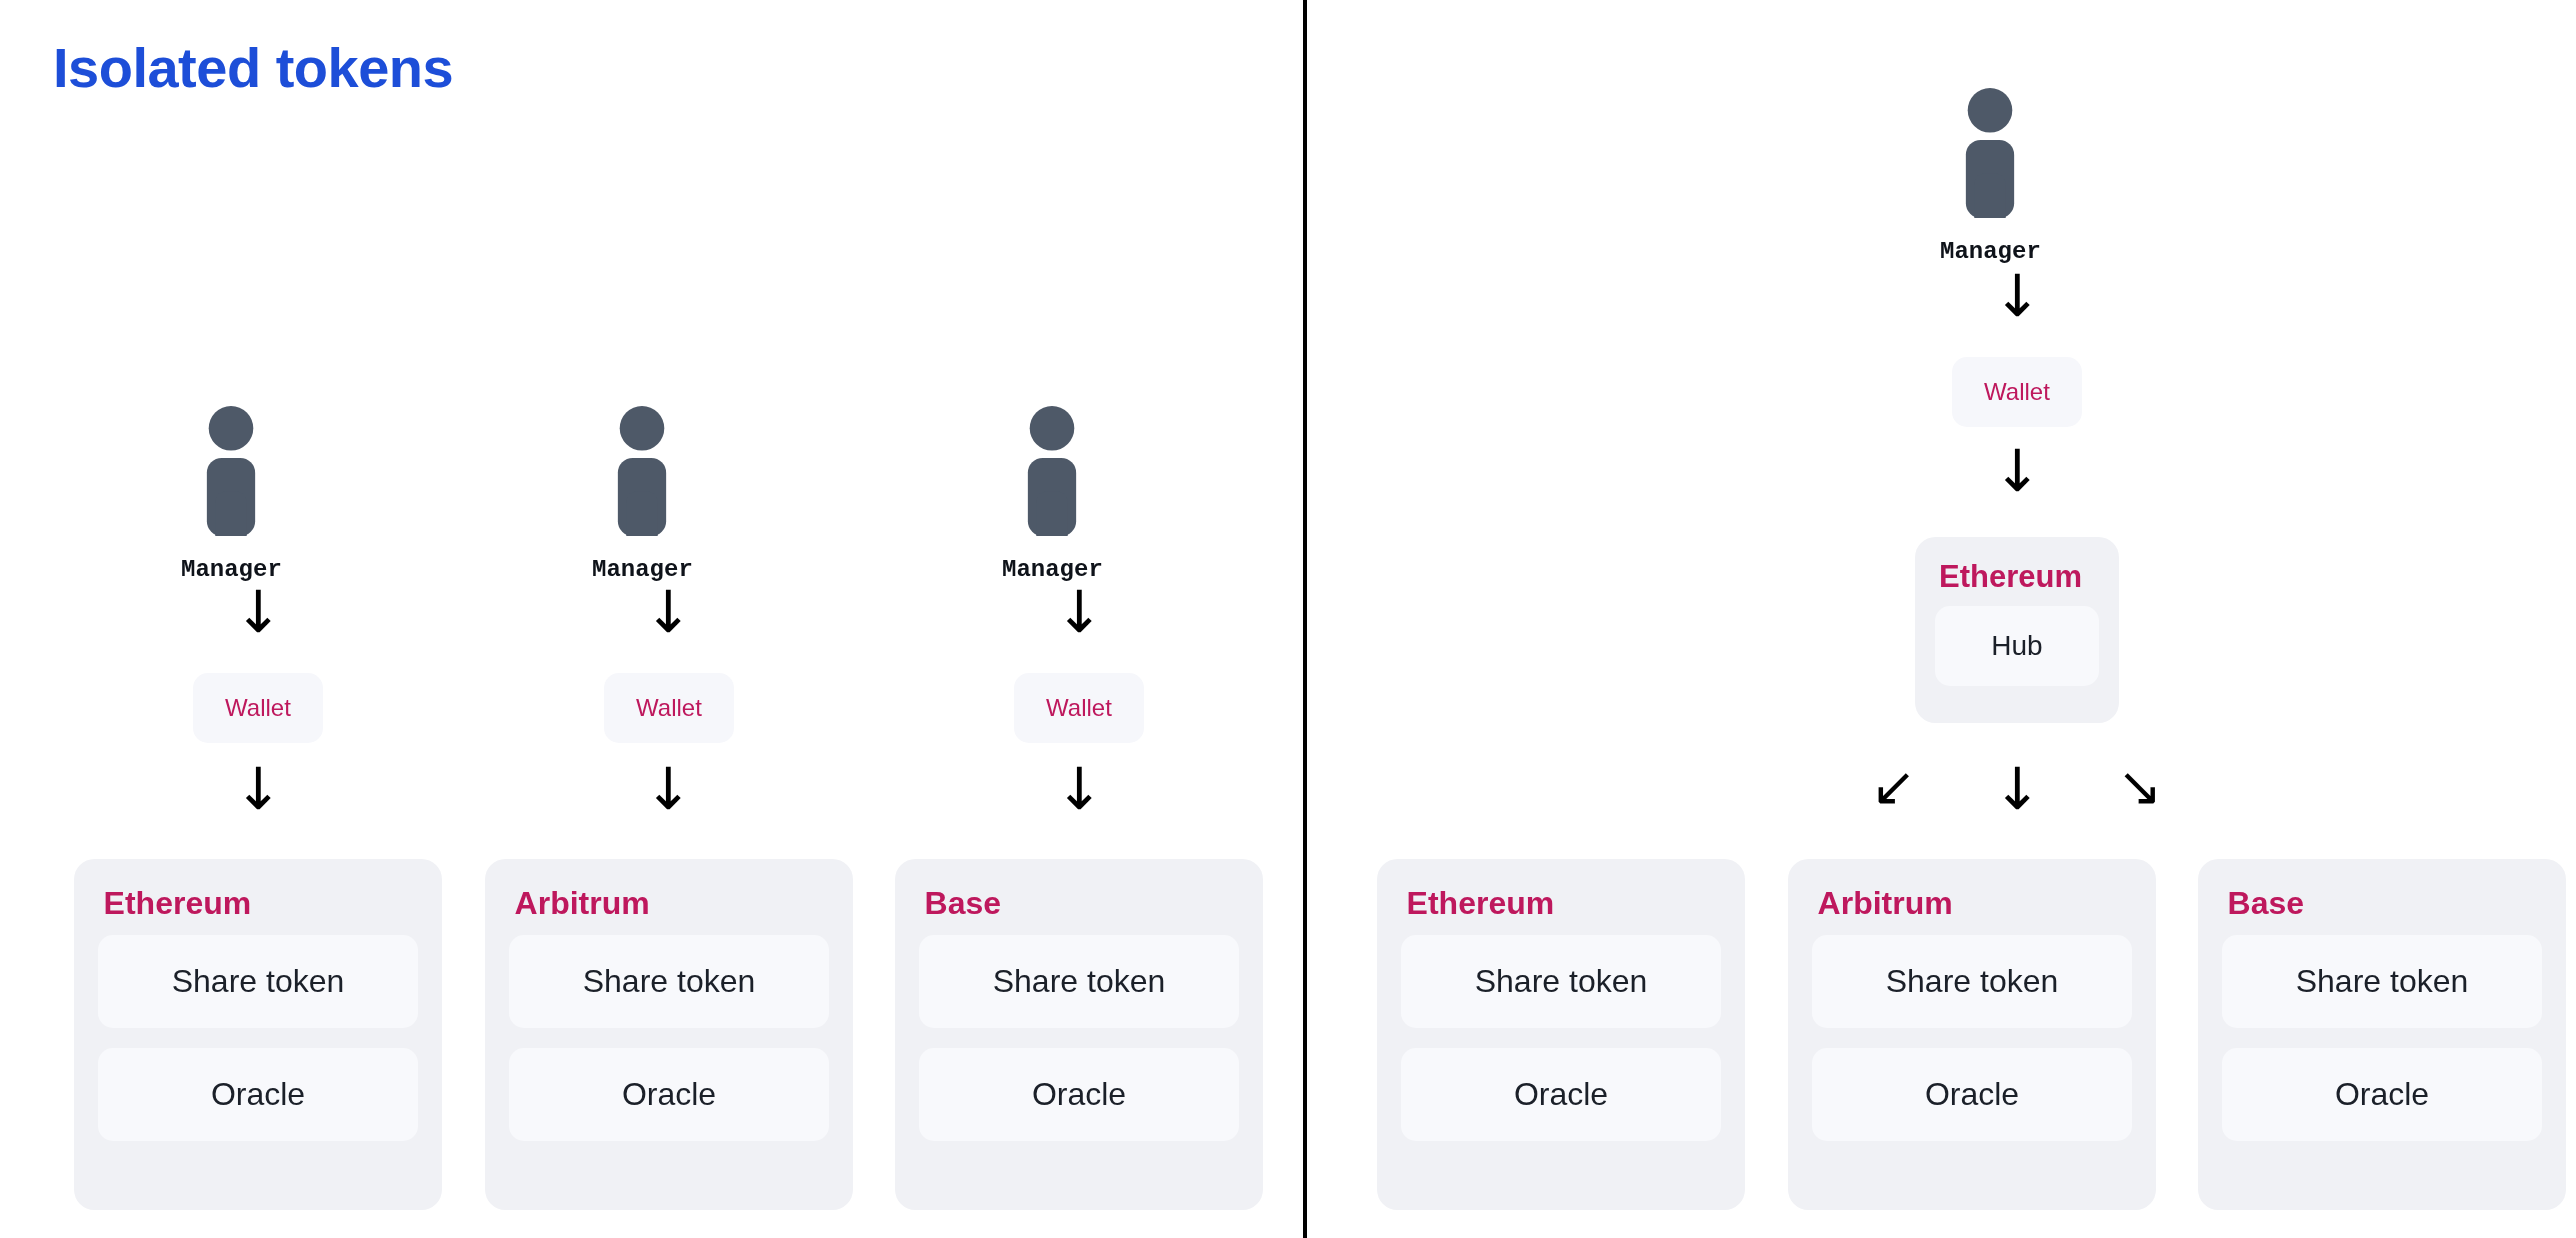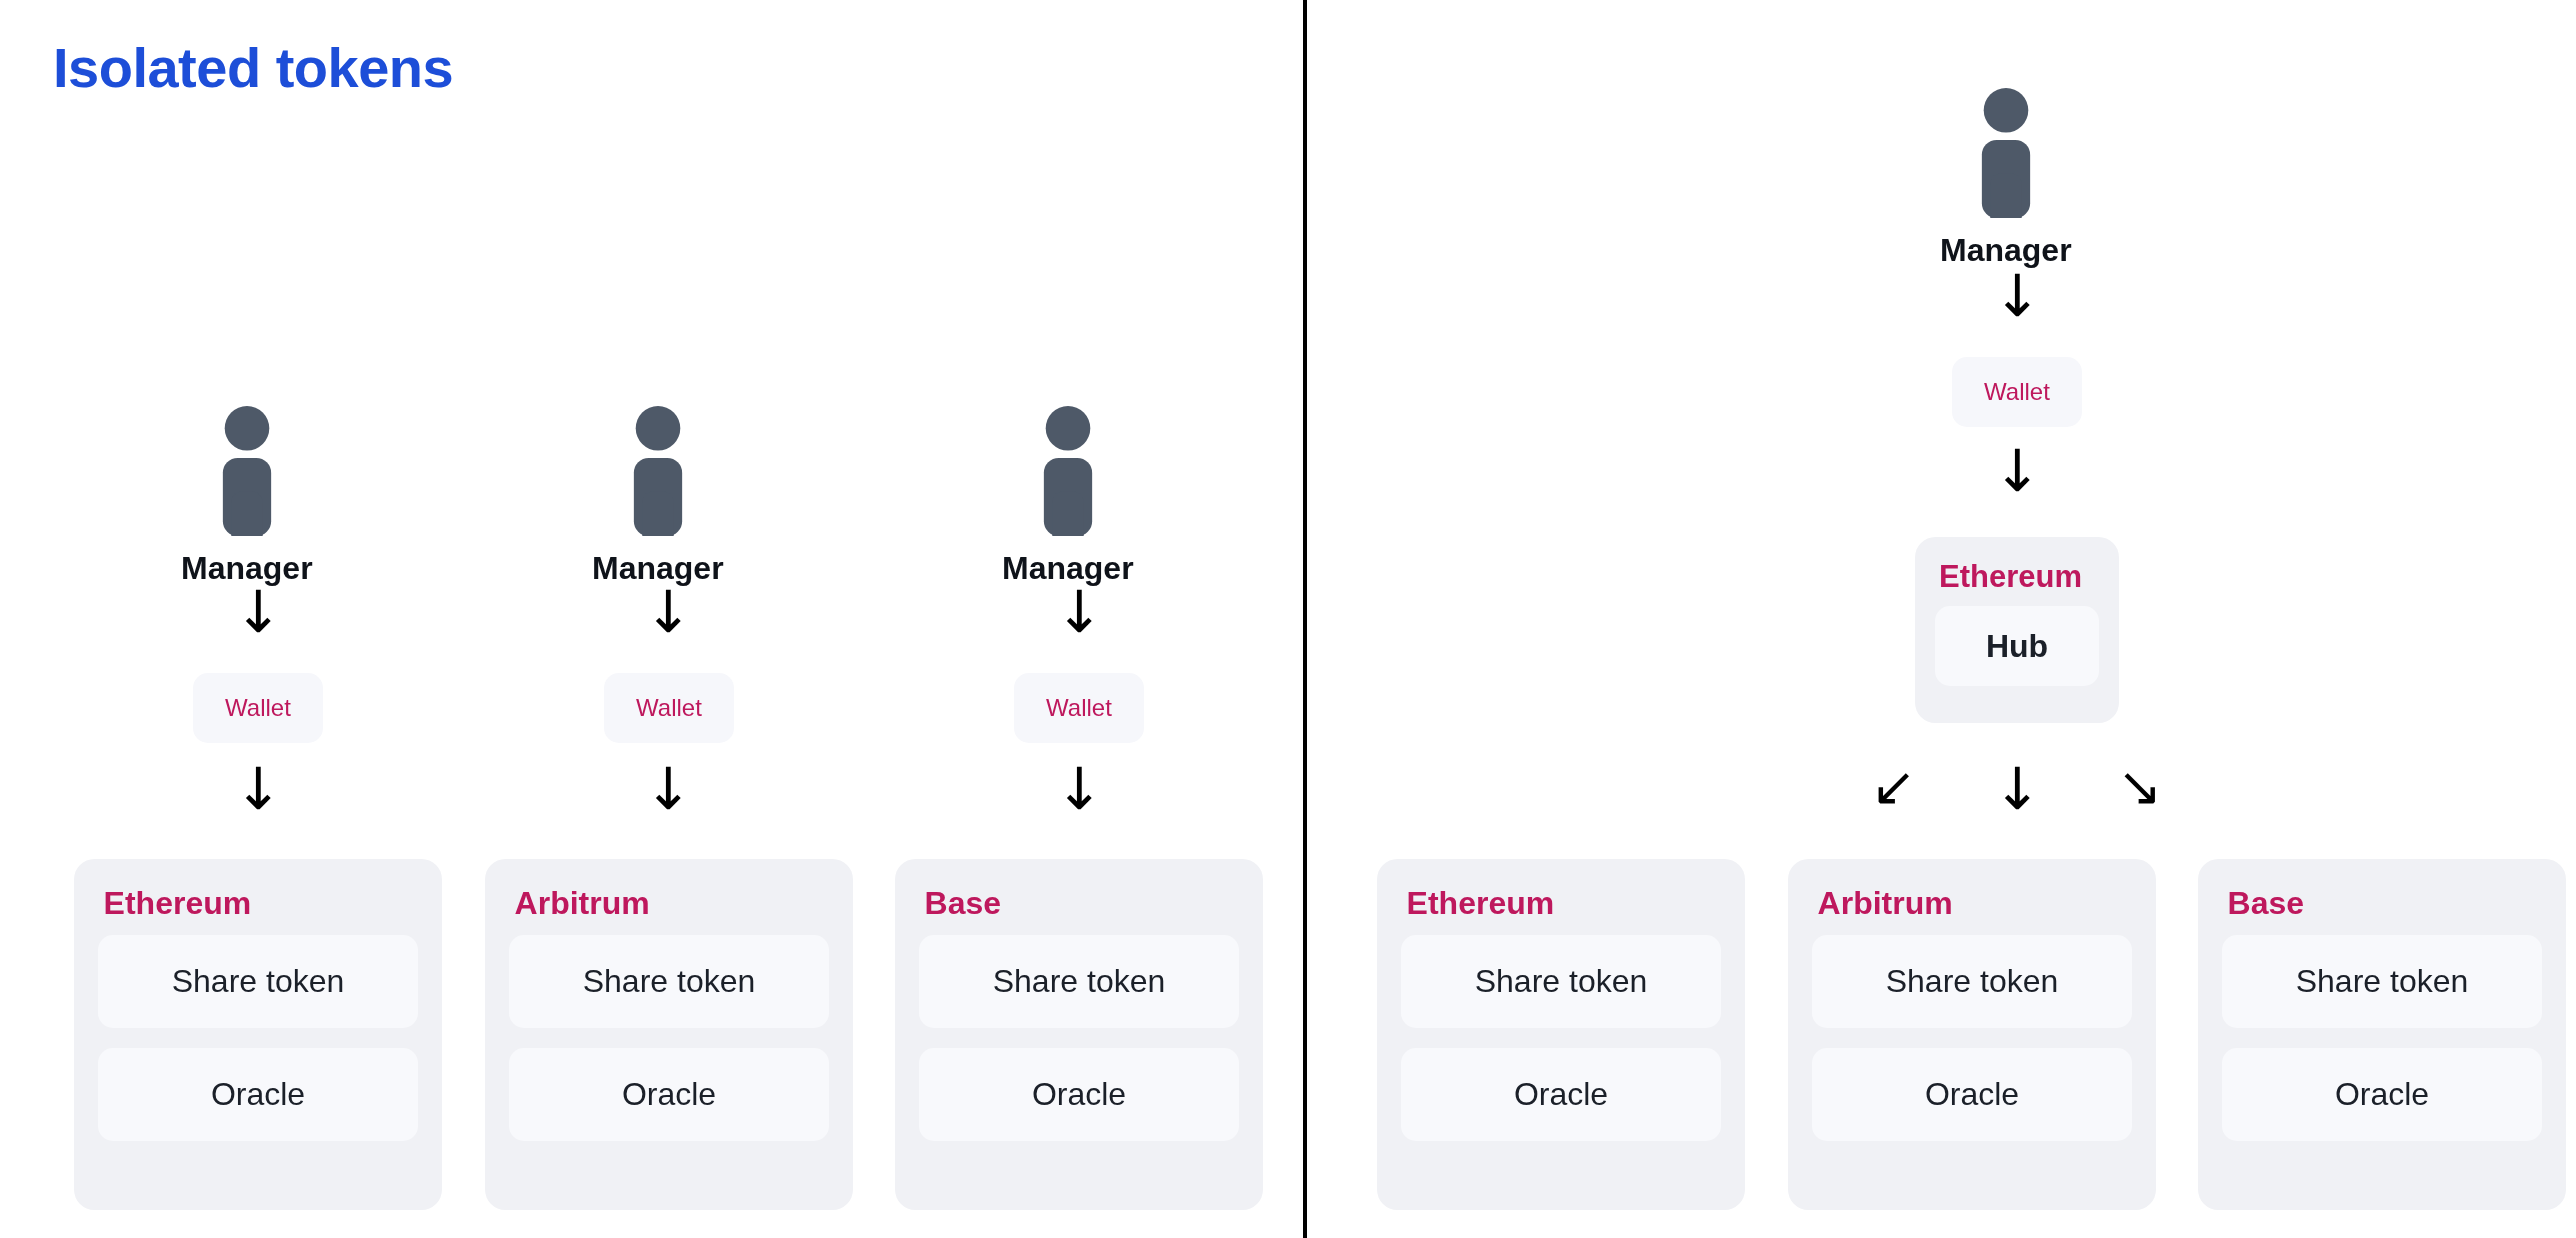--- a/index.html
+++ b/index.html
@@ -57,25 +57,26 @@
   }
   .person-icon .pi-part { fill: #4e5968; }
 
   .actor {
     position: absolute;
     display: flex;
     flex-direction: column;
     align-items: center;
   }
   .actor-label {
-    font-size: 32px;
+    font-size: 24px;
     font-weight: bold;
     color: #0f131a;
-    margin-top: 14px;
-    white-space: nowrap;
+    margin-top: 20px;
+    white-space: nowrap;
+    font-family: Liberation Mono, monospace;
   }
 
   
   .arrow {
     position: absolute;
     font-size: 58px;
     line-height: 1;
     color: #000000;
     font-family: "DejaVu Sans", sans-serif;
     font-weight: 400;
@@ -131,23 +132,22 @@
     width: 204px;
     height: 186px;
     padding: 18.6px 20.4px 22px 20.4px;
   }
   .chain-card--hub .chain-card__title {
     font-size: 31px;
     margin: 3.7px 0 11px 3.7px;
   }
   .chain-card--hub .chain-card__slot {
     height: 80px;
-    font-size: 32px;
+    font-size: 28px;
     margin-bottom: 0;
-    font-weight: bold;
   }
 </style>
 </head>
 <body>
 
 <div class="board">
 
   <div class="panel panel--left">
 
     <div class="panel-title">Isolated tokens</div>

